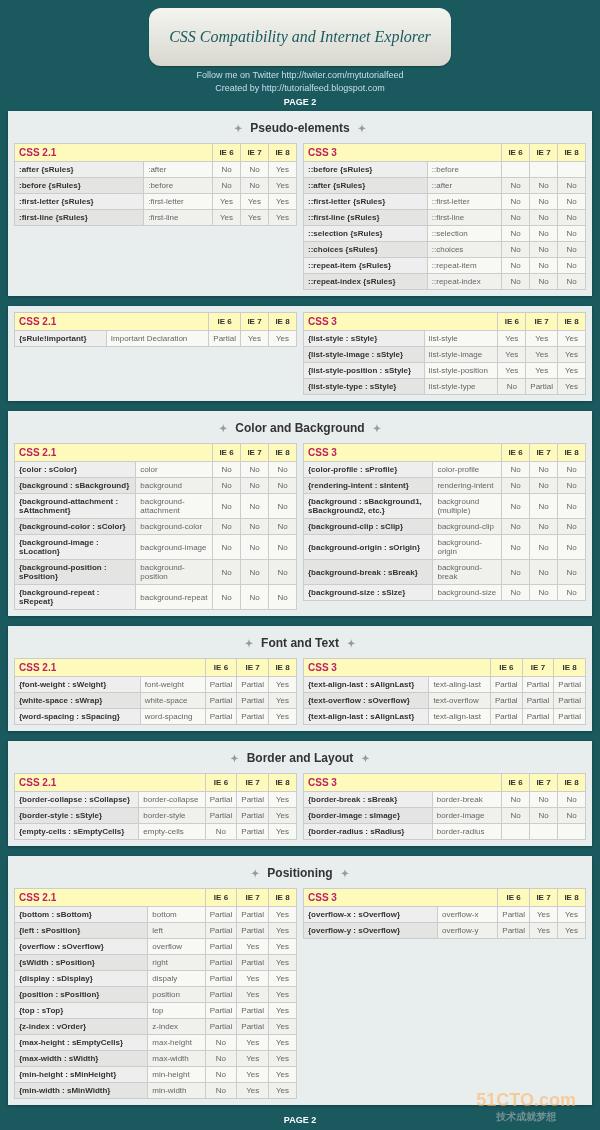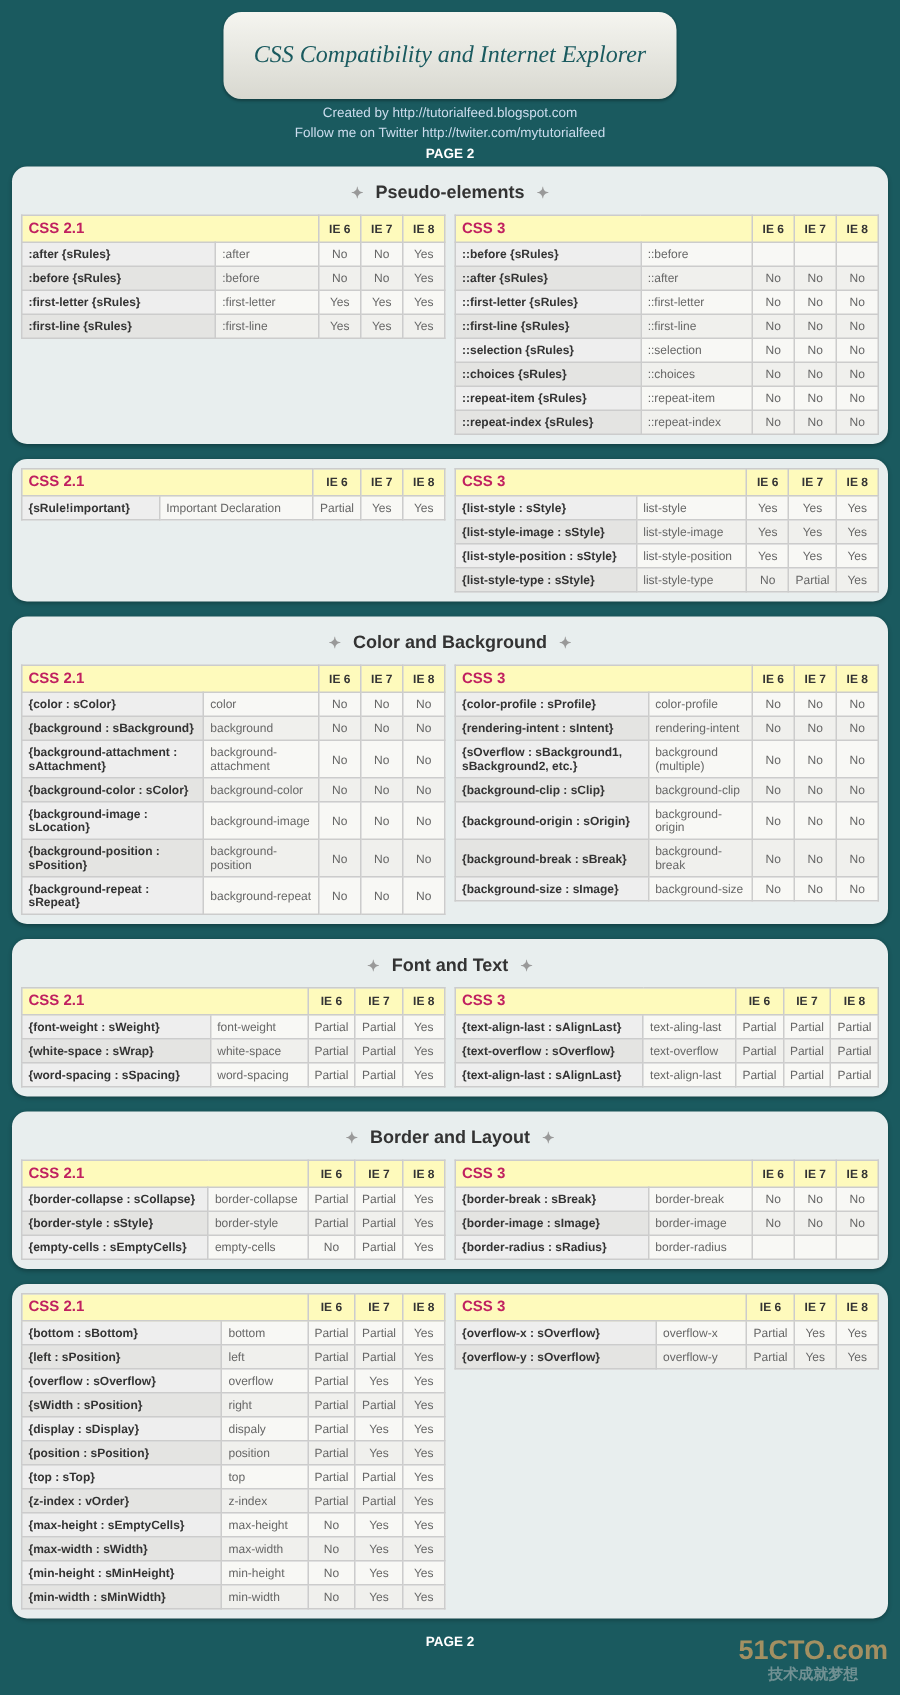--- a/index.html
+++ b/index.html
@@ -1,44 +1,44 @@
 <!DOCTYPE html>
 <html><head>
 <meta charset="utf-8">
 <style>
 *{margin:0;padding:0;box-sizing:border-box}
 body{background:#1a5a5f;font-family:Arial,sans-serif;font-size:9px;color:#333;padding:8px}
 .wrap{max-width:600px;margin:0 auto}
 .title{background:linear-gradient(#f5f5f0,#d8d8d0);border-radius:12px;padding:20px 20px;text-align:center;font-family:Georgia,serif;font-style:italic;font-size:16px;color:#1a5a5f;margin:0 auto 4px;width:fit-content;box-shadow:0 1px 2px rgba(0,0,0,.3)}
 .sub{text-align:center;color:#cde;font-size:9px;margin-bottom:3px}
 .page{text-align:center;color:#fff;font-size:9px;font-weight:bold;margin:4px 0}
-.section{background:#e8eeee;border-radius:10px;margin-bottom:10px;padding:6px;box-shadow:0 1px 3px rgba(0,0,0,.3)}
+.section{background:#e8eeee;border-radius:0;margin-bottom:10px;padding:6px;box-shadow:0 1px 3px rgba(0,0,0,.3)}
 .shead{text-align:center;font-weight:bold;font-size:12px;padding:4px 0 8px;color:#333}
 .shead::before,.shead::after{content:"✦";color:#999;margin:0 8px;font-size:10px}
 .cols{display:flex;gap:6px}
 .col{flex:1}
 table{width:100%;border-collapse:collapse;font-size:8px}
 th,td{border:1px solid #ccc;padding:3px 4px;text-align:left}
 th.spec{background:#fefabc;color:#c02060;font-weight:bold;font-size:10px}
 th.ie{background:#fefabc;color:#333;font-weight:bold;text-align:center;width:28px;font-size:8px}
 td.c1{background:#eee;font-weight:bold;color:#333}
 td.c2{background:#f8f8f5;color:#666}
 td.v{background:#f8f8f5;text-align:center;width:28px;color:#666}
 tr:nth-child(odd) td.c1{background:#e4e4e2}
 tr:nth-child(odd) td.c2,tr:nth-child(odd) td.v{background:#f0f0ed}
-.wm{position:fixed;bottom:8px;right:8px;color:rgba(255,180,100,.6);font-size:18px;font-weight:bold;text-align:center;line-height:1.1}
+.wm{position:fixed;bottom:8px;right:24px;color:rgba(255,180,100,.6);font-size:18px;font-weight:bold;text-align:center;line-height:1.1}
 .wm small{display:block;font-size:10px;color:rgba(200,200,200,.5)}
 </style>
 </head>
 <body>
 
 <div class="wrap">
 <div class="title">CSS Compatibility and Internet Explorer</div>
+<div class="sub">Follow me on Twitter http://twiter.com/mytutorialfeed</div>
 <div class="sub">Created by http://tutorialfeed.blogspot.com</div>
-<div class="sub">Follow me on Twitter http://twiter.com/mytutorialfeed</div>
 <div class="page">PAGE 2</div>
 <div id="sections">
       <div class="section">
         <div class="shead">Pseudo-elements</div>
         <div class="cols">
           <div class="col">
             <table>
               <tbody>
                 <tr>
                   <th class="spec" colspan="2">CSS 2.1</th>
@@ -291,21 +291,21 @@
                   <td class="v">No</td>
                 </tr>
                 <tr>
                   <td class="c1">{rendering-intent : sIntent}</td>
                   <td class="c2">rendering-intent</td>
                   <td class="v">No</td>
                   <td class="v">No</td>
                   <td class="v">No</td>
                 </tr>
                 <tr>
-                  <td class="c1">{sOverflow : sBackground1, sBackground2, etc.}</td>
+                  <td class="c1">{background : sBackground1, sBackground2, etc.}</td>
                   <td class="c2">background (multiple)</td>
                   <td class="v">No</td>
                   <td class="v">No</td>
                   <td class="v">No</td>
                 </tr>
                 <tr>
                   <td class="c1">{background-clip : sClip}</td>
                   <td class="c2">background-clip</td>
                   <td class="v">No</td>
                   <td class="v">No</td>
@@ -319,21 +319,21 @@
                   <td class="v">No</td>
                 </tr>
                 <tr>
                   <td class="c1">{background-break : sBreak}</td>
                   <td class="c2">background-break</td>
                   <td class="v">No</td>
                   <td class="v">No</td>
                   <td class="v">No</td>
                 </tr>
                 <tr>
-                  <td class="c1">{background-size : sImage}</td>
+                  <td class="c1">{background-size : sSize}</td>
                   <td class="c2">background-size</td>
                   <td class="v">No</td>
                   <td class="v">No</td>
                   <td class="v">No</td>
                 </tr>
               </tbody>
             </table>
           </div>
         </div>
       </div>
@@ -473,20 +473,21 @@
                   <td class="v"></td>
                   <td class="v"></td>
                   <td class="v"></td>
                 </tr>
               </tbody>
             </table>
           </div>
         </div>
       </div>
       <div class="section">
+        <div class="shead">Positioning</div>
         <div class="cols">
           <div class="col">
             <table>
               <tbody>
                 <tr>
                   <th class="spec" colspan="2">CSS 2.1</th>
                   <th class="ie">IE 6</th>
                   <th class="ie">IE 7</th>
                   <th class="ie">IE 8</th>
                 </tr>

